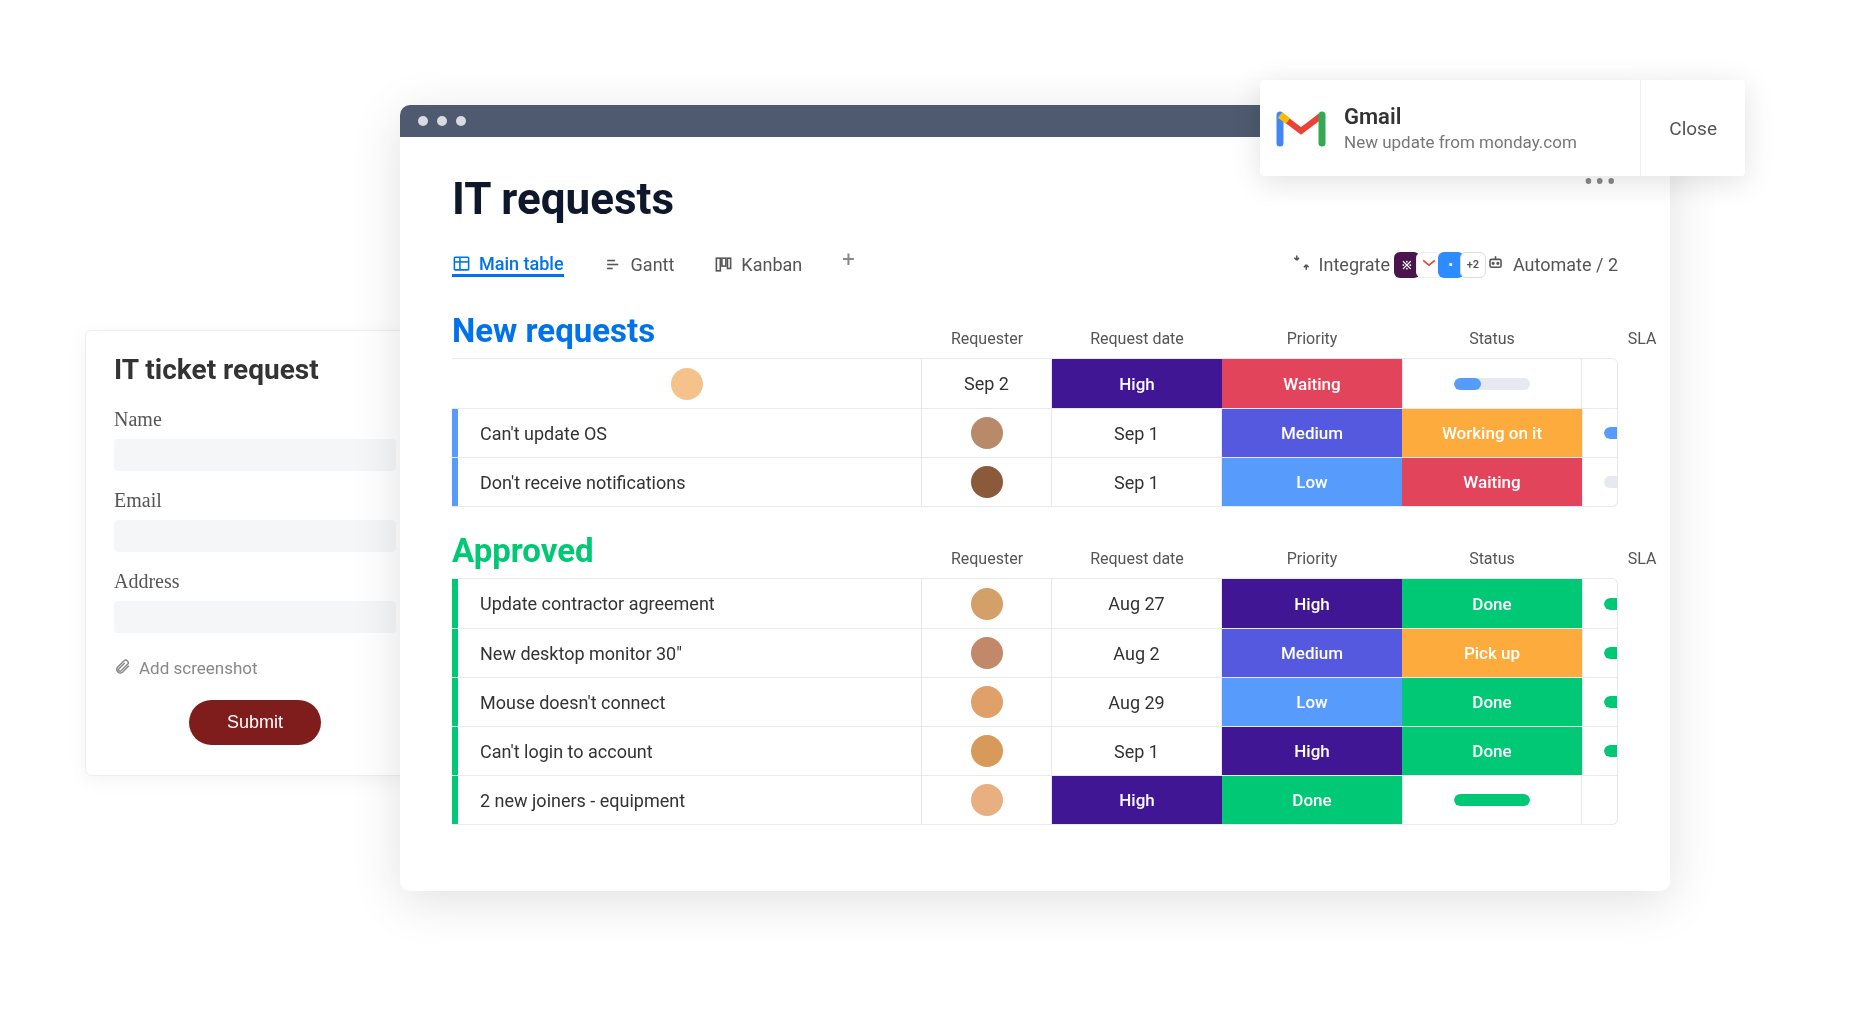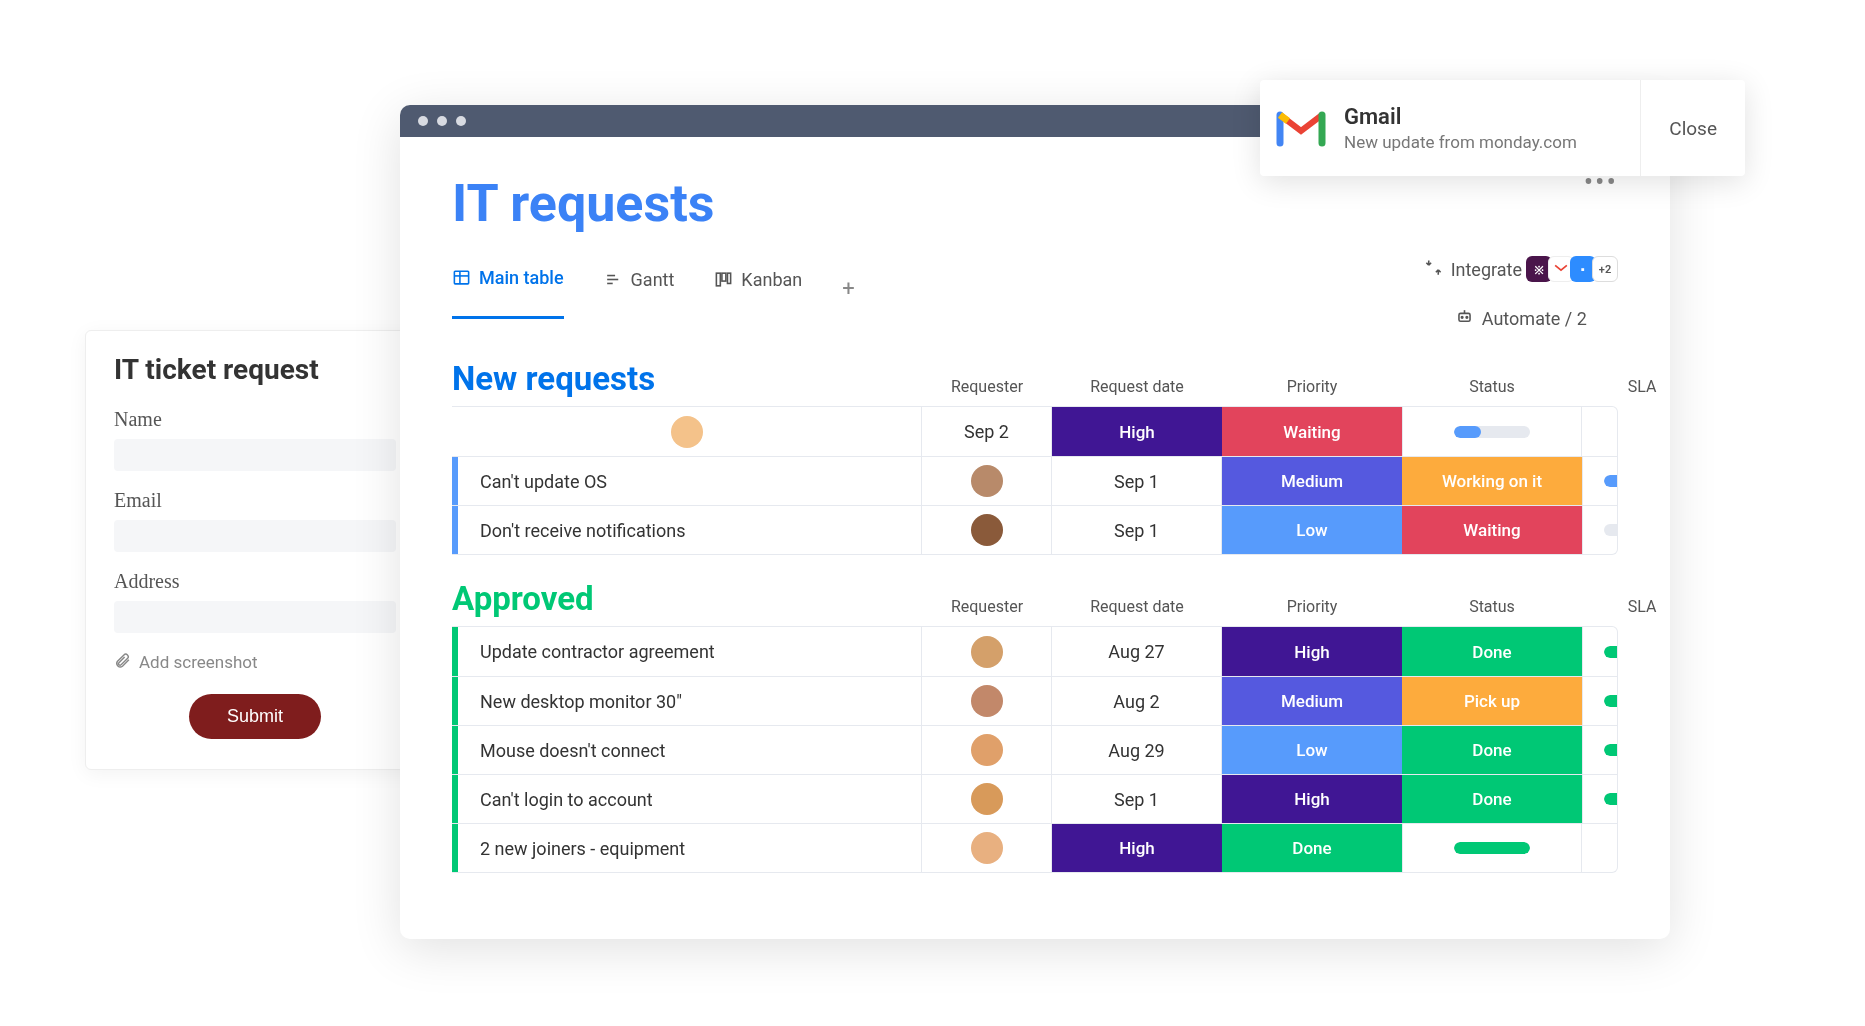--- a/index.html
+++ b/index.html
@@ -41,21 +41,21 @@
     width: 100%;
     height: 32px;
     background: #f5f6f8;
     border: none;
     border-radius: 4px;
   }
   .add-screenshot {
     display: flex;
     align-items: center;
     gap: 8px;
-    margin-top: 18px;
+    margin-top: 24px;
     color: #888;
     font-size: 17px;
   }
   .submit-btn {
     display: block;
     margin: 22px auto 0;
     background: #7f1d1d;
     color: #fff;
     border: none;
     border-radius: 26px;
@@ -82,61 +82,59 @@
     display: flex;
     align-items: center;
     padding-left: 18px;
     gap: 9px;
   }
   .dot { width: 10px; height: 10px; border-radius: 50%; background: #d8dbe2; }
 
   .main-content { padding: 36px 52px 42px 52px; }
 
   .board-title {
-    font-size: 52px;
+    font-size: 44px;
     font-weight: 700;
-    color: #3b82f6;
+    color: #0f172a;
     margin-bottom: 22px;
   }
 
   .tabs-row {
     display: flex;
     align-items: center;
     gap: 40px;
     border-bottom: 1px solid #fff;
     margin-bottom: 28px;
   }
   .tab {
     display: flex;
     align-items: center;
     gap: 8px;
     font-size: 18px;
     color: #555;
-    padding-bottom: 28px;
+    padding-bottom: 0;
     cursor: pointer;
   }
   .tab.active {
     color: #0073ea;
     border-bottom: 3px solid #0073ea;
     font-weight: 500;
   }
   .tab-icon { display: inline-flex; }
   .tab-add {
     font-size: 22px;
     color: #888;
     cursor: pointer;
     padding-bottom: 10px;
   }
 
   .actions-right {
     margin-left: auto;
     display: flex;
     align-items: center;
-    gap: 25px;
-    flex-direction: column;
   }
   .action-item {
     display: flex;
     align-items: center;
     gap: 8px;
     font-size: 18px;
     color: #555;
     cursor: pointer;
   }
   .integration-badges {

